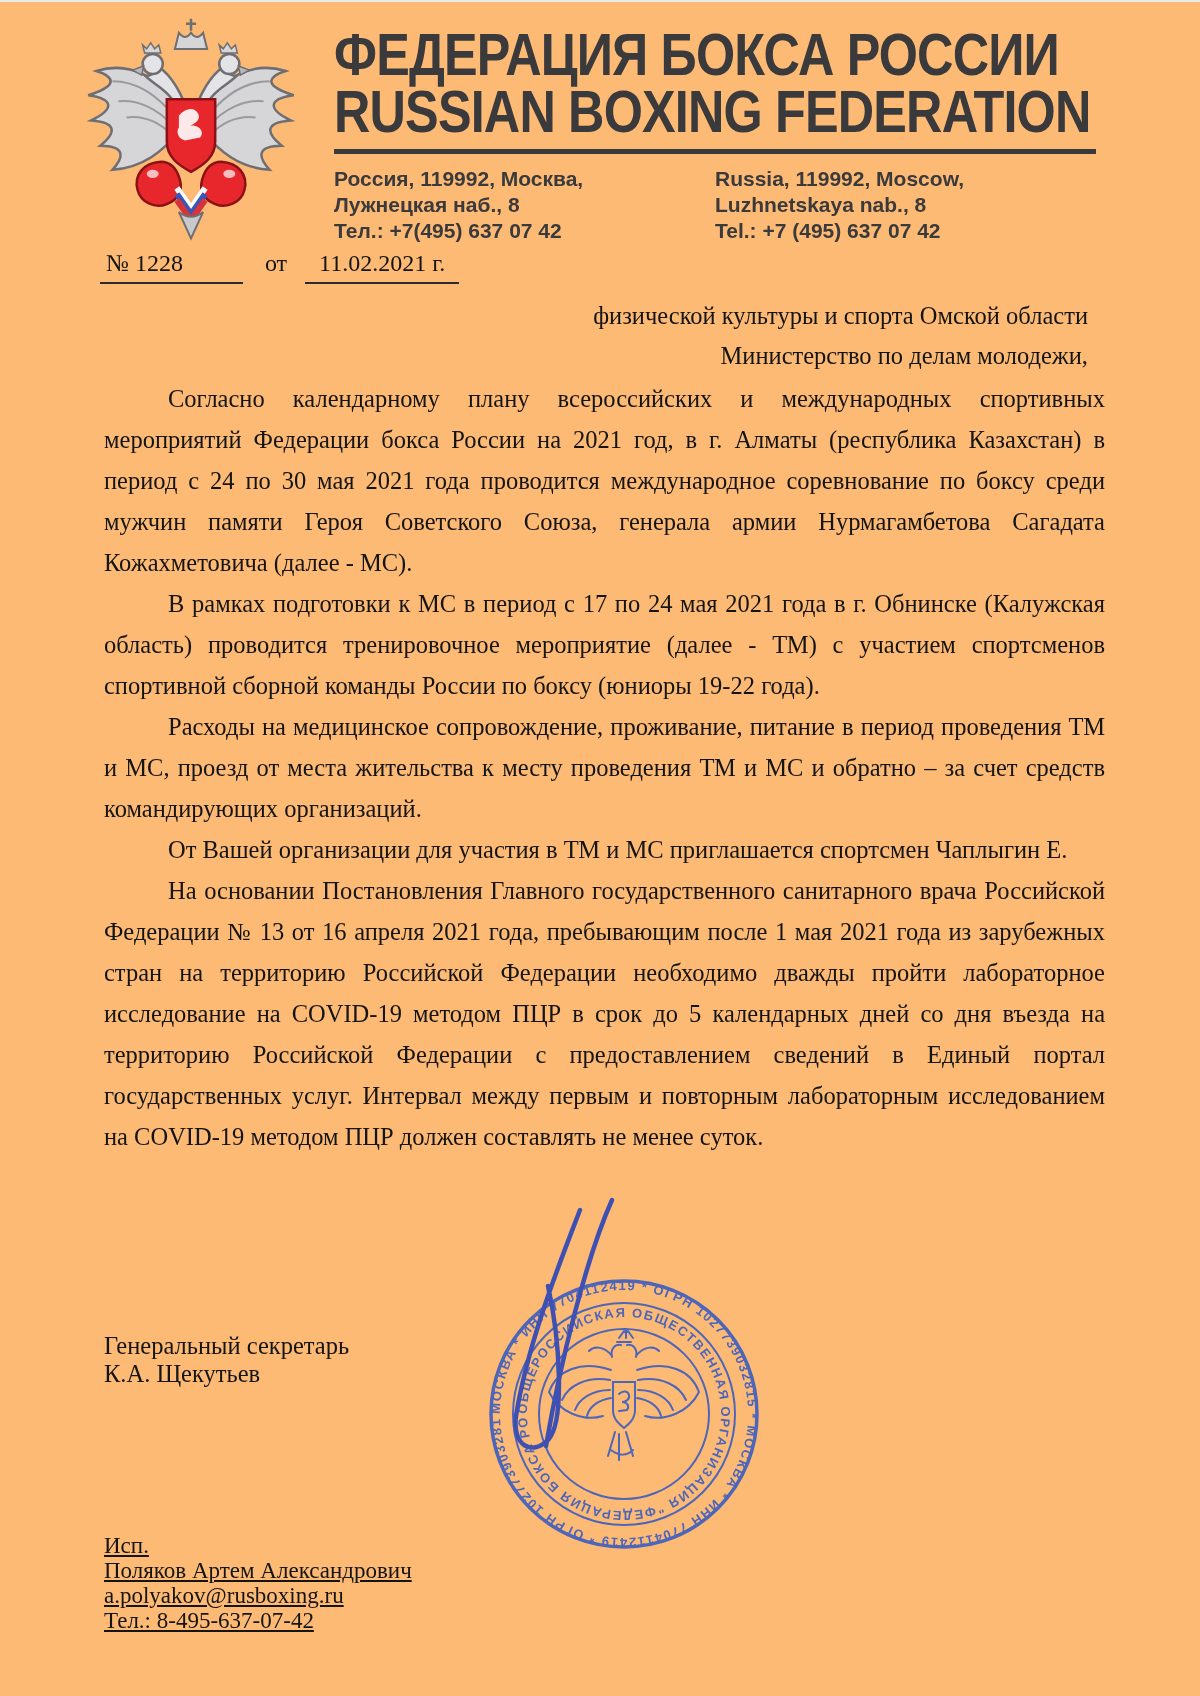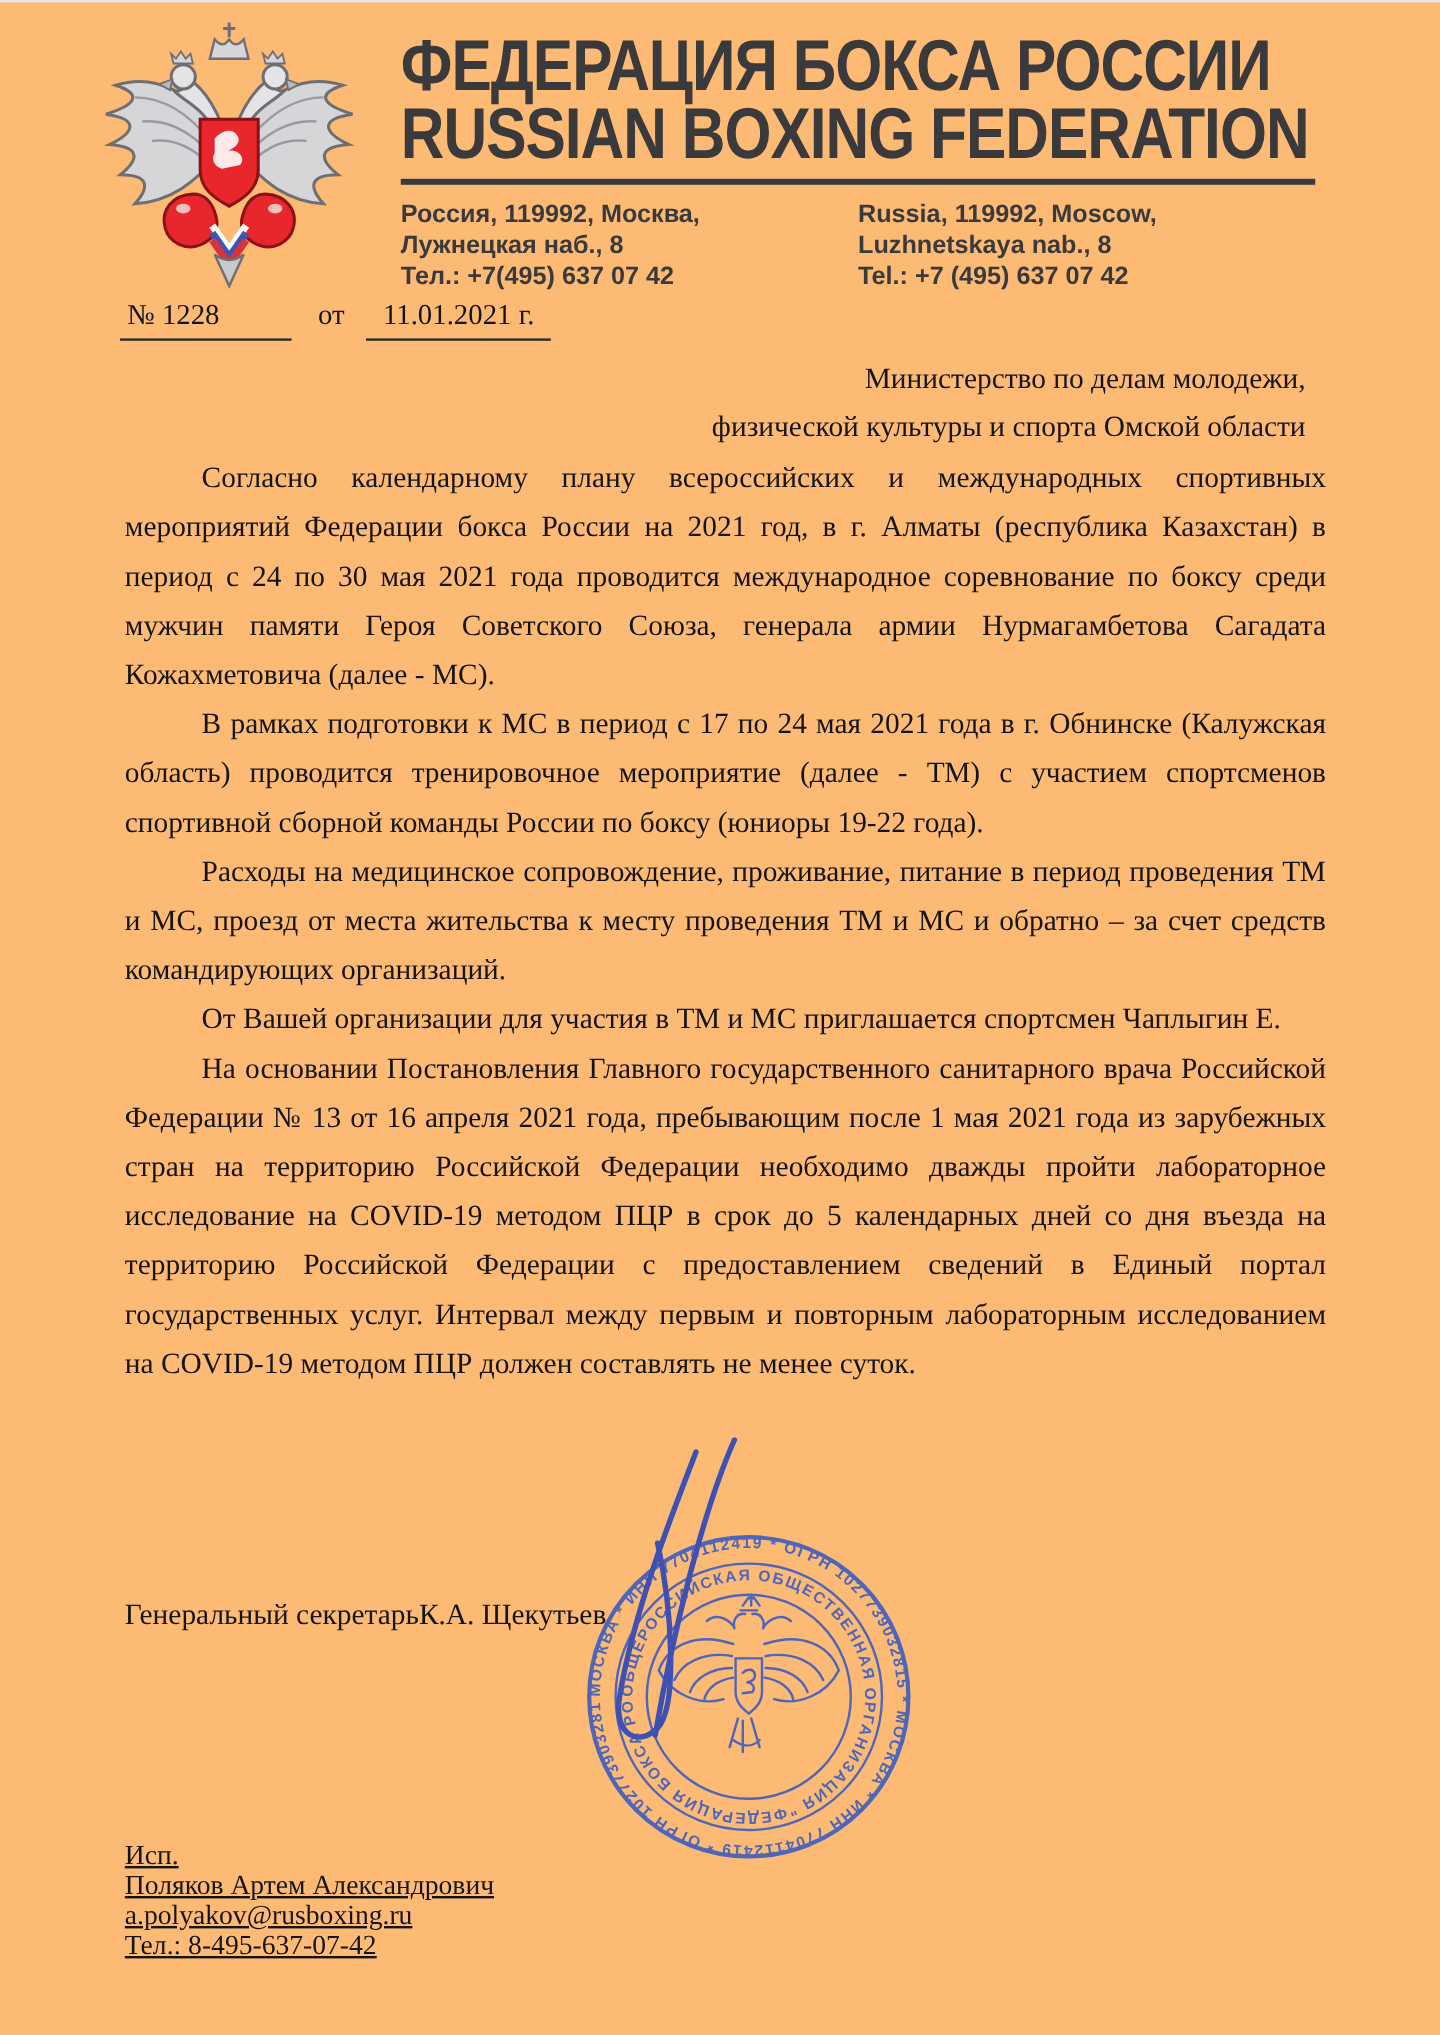--- a/index.html
+++ b/index.html
@@ -28,21 +28,21 @@
   .recipient{position:absolute;right:112px;top:294px;text-align:right;
              font-size:24.5px;line-height:40px;}
 
   
   .body-text{position:absolute;left:104px;top:376px;width:1001px;
              font-size:24.5px;line-height:41px;text-align:justify;}
   .body-text p{margin:0;text-indent:64px;}
 
   
   .sign-row{position:absolute;left:104px;top:1330px;width:1002px;display:flex;
-            justify-content:flex-start;font-size:24.5px;}
+            justify-content:flex-end;font-size:24.5px;flex-direction:column;}
 
   
   .stamp{position:absolute;left:468px;top:1190px;width:312px;height:368px;opacity:.92;}
   .stamp text{font-family:"Liberation Sans","DejaVu Sans",sans-serif;font-weight:700;
               fill:#3f5fc0;letter-spacing:1.5px;}
 
   
   .executor{position:absolute;left:104px;top:1531px;font-size:23px;line-height:25px;text-decoration:underline;}
 </style>
 </head>
@@ -100,26 +100,26 @@
         <div>Russia, 119992, Moscow,</div>
         <div>Luzhnetskaya nab., 8</div>
         <div>Tel.: +7 (495) 637 07 42</div>
       </div>
     </div>
   </div>
 
   <div class="ref-row">
     <span class="ref-num">№ 1228</span>
     <span class="ref-ot">от</span>
-    <span class="ref-date">11.01.2021 г.</span>
+    <span class="ref-date">11.02.2021 г.</span>
   </div>
 
   <div class="recipient">
+    <div>физической культуры и спорта Омской области</div>
     <div>Министерство по делам молодежи,</div>
-    <div>физической культуры и спорта Омской области</div>
   </div>
 
   <div class="body-text">
     <p>Согласно календарному плану всероссийских и международных спортивных мероприятий Федерации бокса России на 2021 год, в г. Алматы (республика Казахстан) в период с 24 по 30 мая 2021 года проводится международное соревнование по боксу среди мужчин памяти Героя Советского Союза, генерала армии Нурмагамбетова Сагадата Кожахметовича (далее - МС).</p>
     <p>В рамках подготовки к МС в период с 17 по 24 мая 2021 года в г. Обнинске (Калужская область) проводится тренировочное мероприятие (далее - ТМ) с участием спортсменов спортивной сборной команды России по боксу (юниоры 19-22 года).</p>
     <p>Расходы на медицинское сопровождение, проживание, питание в период проведения ТМ и МС, проезд от места жительства к месту проведения ТМ и МС и обратно – за счет средств командирующих организаций.</p>
     <p>От Вашей организации для участия в ТМ и МС приглашается спортсмен Чаплыгин Е.</p>
     <p>На основании Постановления Главного государственного санитарного врача Российской Федерации № 13 от 16 апреля 2021 года, пребывающим после 1 мая 2021 года из зарубежных стран на территорию Российской Федерации необходимо дважды пройти лабораторное исследование на COVID-19 методом ПЦР в срок до 5 календарных дней со дня въезда на территорию Российской Федерации с предоставлением сведений в Единый портал государственных услуг. Интервал между первым и повторным лабораторным исследованием на COVID-19 методом ПЦР должен составлять не менее суток.</p>
   </div>
 

